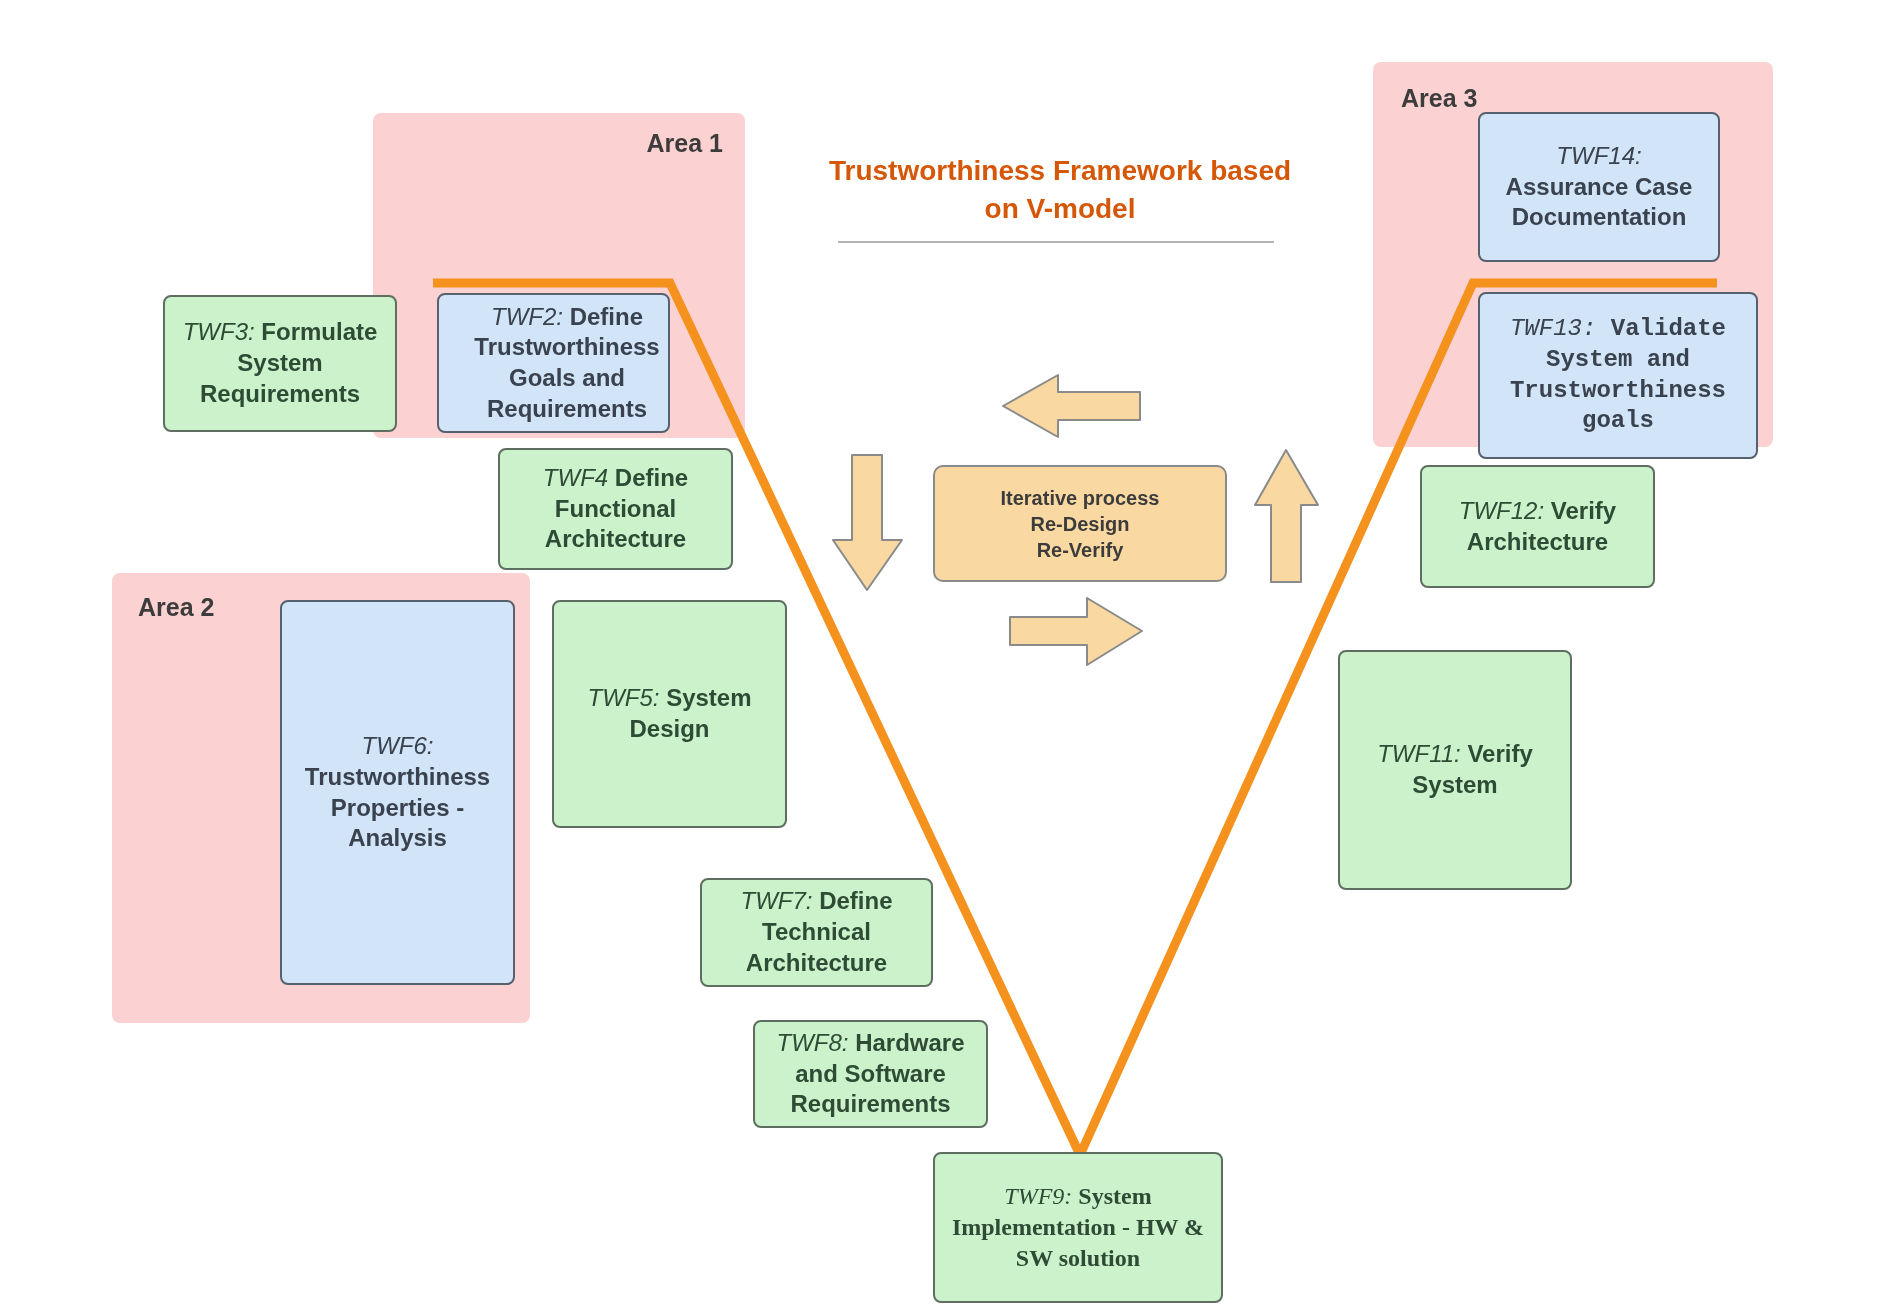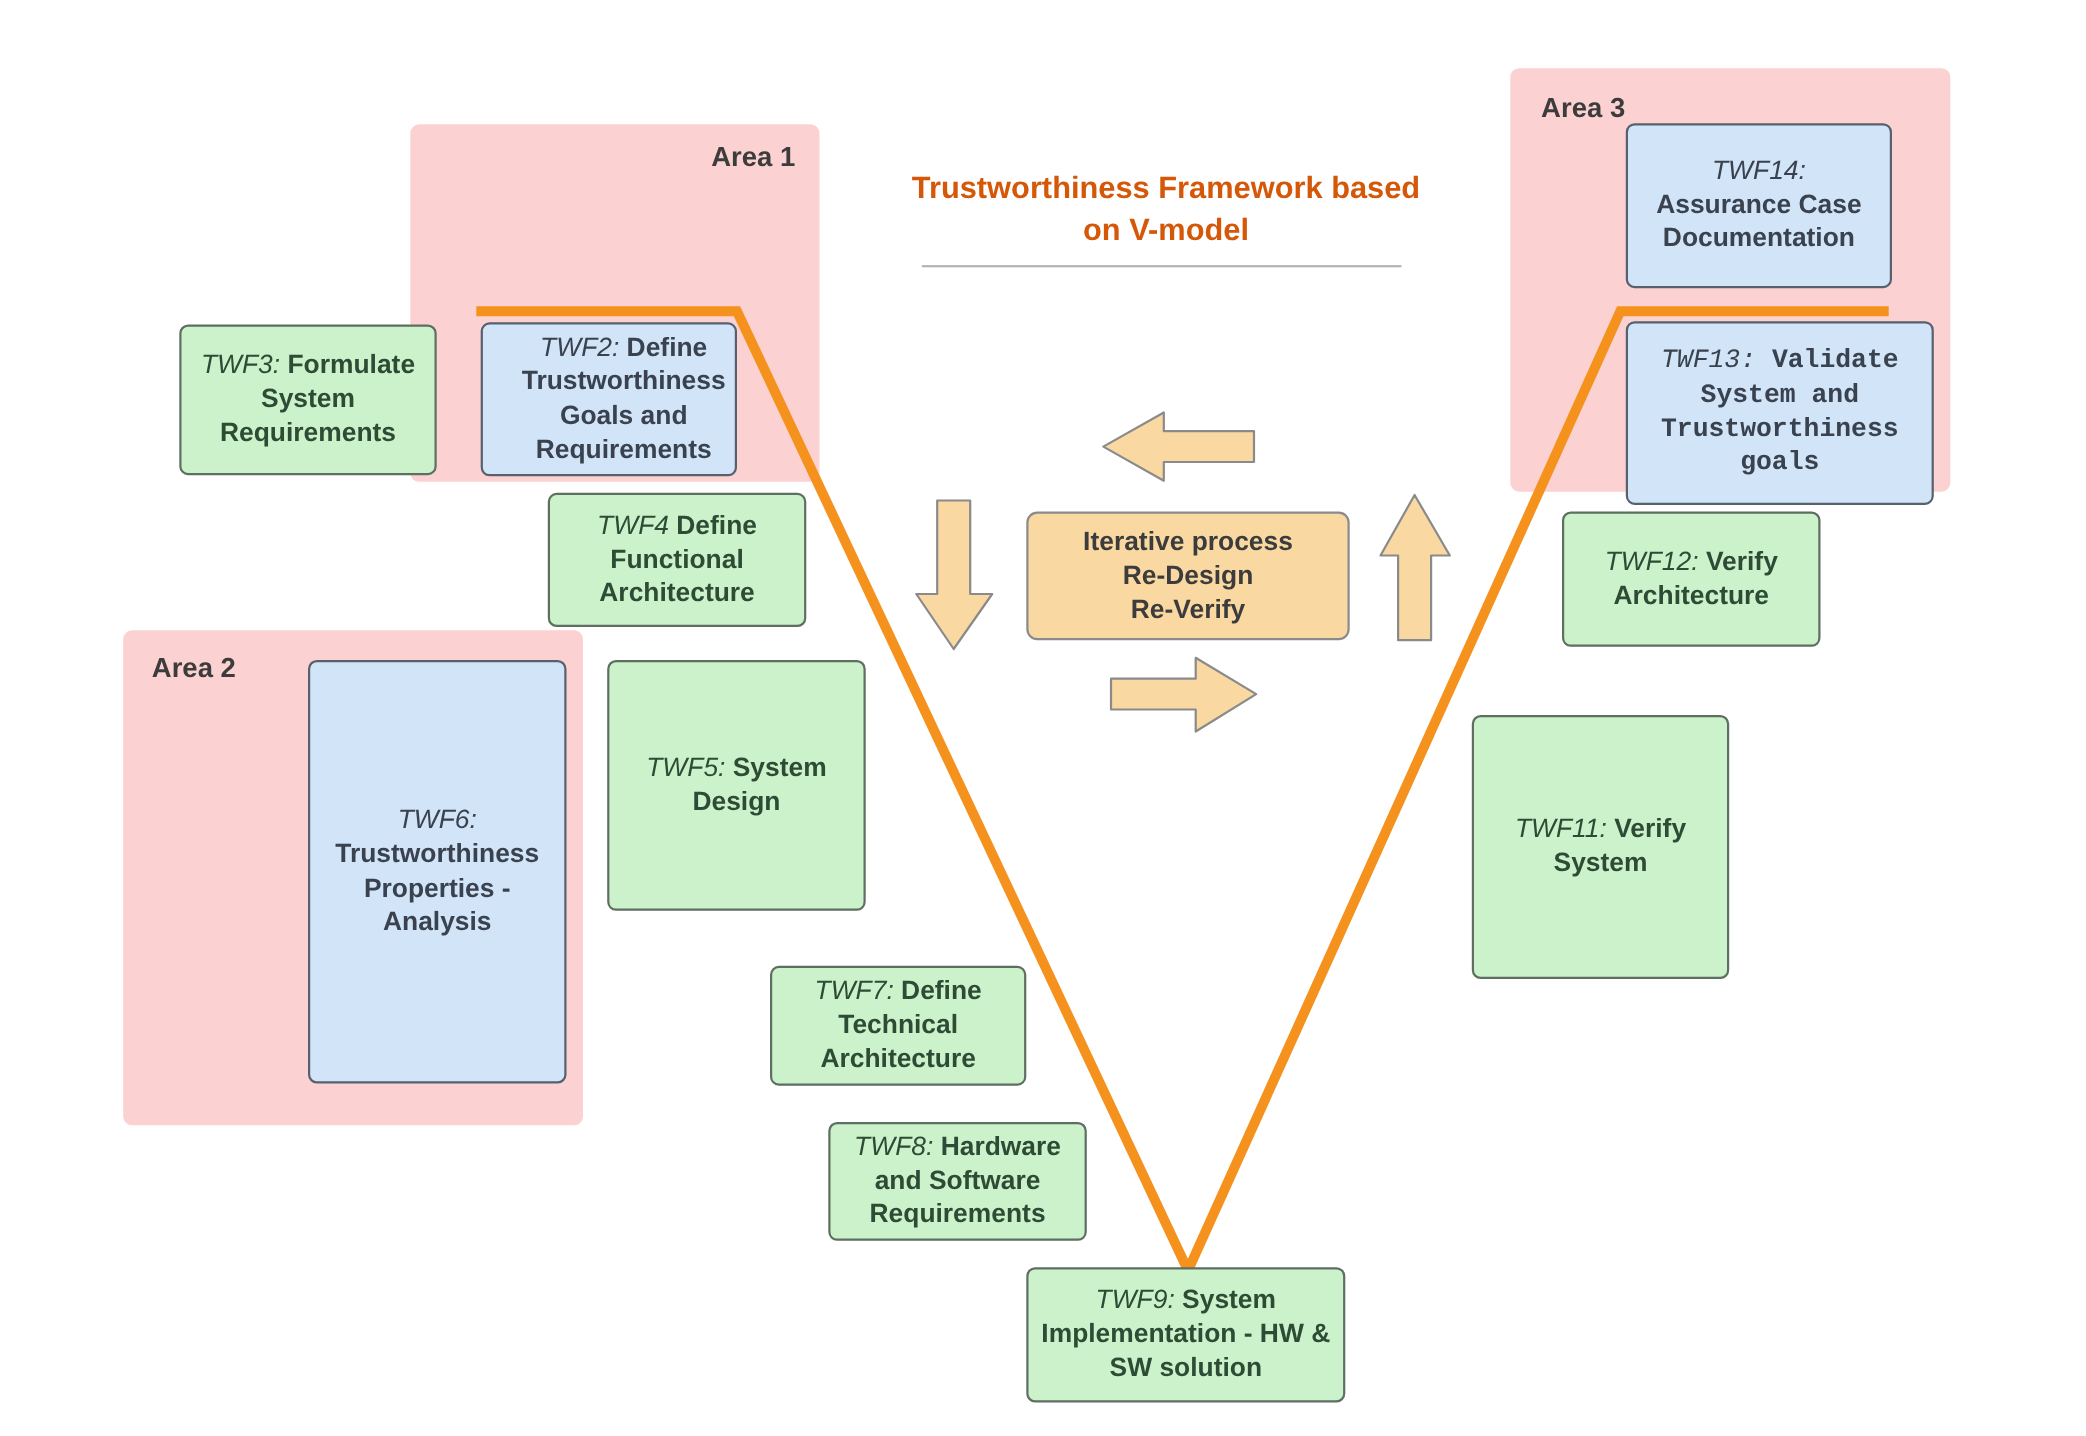--- a/index.html
+++ b/index.html
@@ -48,33 +48,33 @@
   .green{background:var(--box-green);border-color:#5e6e60;color:var(--text-green);}
 
   #twf1{left:398px;top:147px;width:234px;height:108px;}
   #twf2{left:437px;top:293px;width:233px;height:140px;padding-left:37px;}
   #twf3{left:163px;top:295px;width:234px;height:137px;}
   #twf4{left:498px;top:448px;width:235px;height:122px;align-items:center;}
   #twf5{left:552px;top:600px;width:235px;height:228px;}
   #twf6{left:280px;top:600px;width:235px;height:385px;}
   #twf7{left:700px;top:878px;width:233px;height:109px;}
   #twf8{left:753px;top:1020px;width:235px;height:108px;}
-  #twf9{left:933px;top:1152px;width:290px;height:123px;}
+  #twf9{left:933px;top:1152px;width:290px;height:151px;font-family:Liberation Serif, serif;}
   #twf10{left:1170px;top:1013px;width:237px;height:122px;}
   #twf11{left:1338px;top:650px;width:234px;height:240px;}
   #twf12{left:1420px;top:465px;width:235px;height:123px;}
   #twf13{left:1478px;top:292px;width:280px;height:167px;padding:22px 12px;font-family:Liberation Mono, monospace;}
   #twf14{left:1478px;top:112px;width:242px;height:150px;}
 
   
   #center-box{
     position:absolute;left:933px;top:465px;width:290px;height:113px;z-index:3;
     background:var(--accent-tan);border:2px solid #8a8a8a;border-radius:10px;
     display:flex;flex-direction:column;align-items:center;justify-content:center;
-    font-size:24px;font-weight:bold;color:var(--text-dark);line-height:1.3;
+    font-size:20px;font-weight:bold;color:var(--text-dark);line-height:1.3;
   }
 
   
   #title-block{
     position:absolute;left:720px;top:152px;width:680px;z-index:3;
     text-align:center;color:var(--title-orange);font-size:28px;font-weight:bold;line-height:1.35;
   }
   #title-underline{
     position:absolute;left:838px;top:241px;width:436px;height:0;z-index:3;
     border-top:2px solid #b3b3b3;

